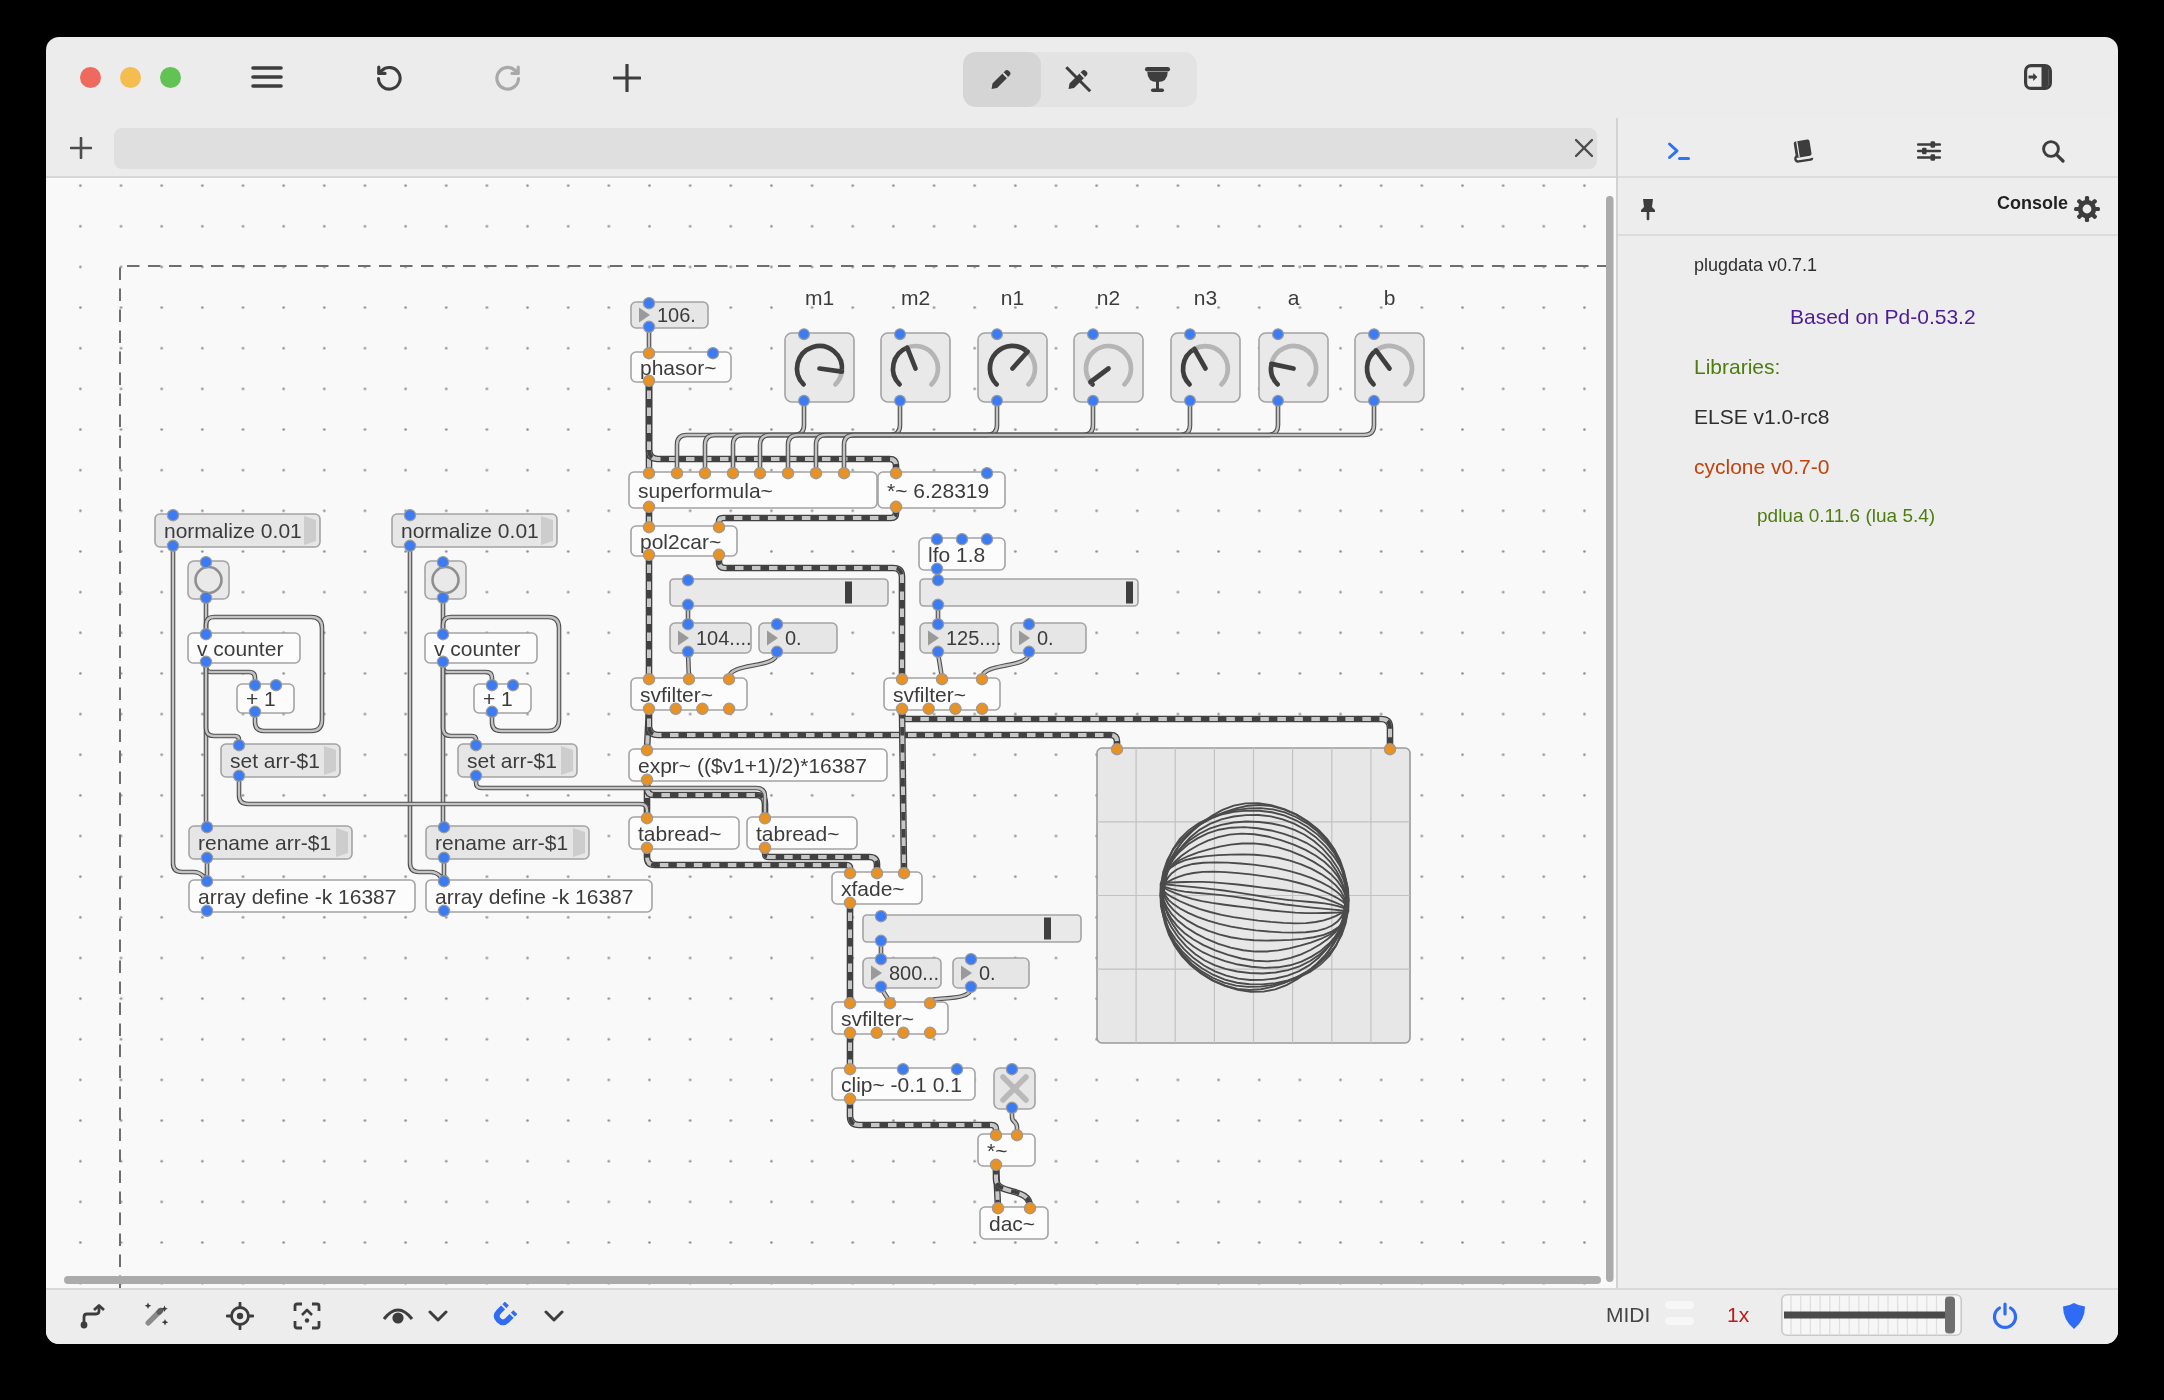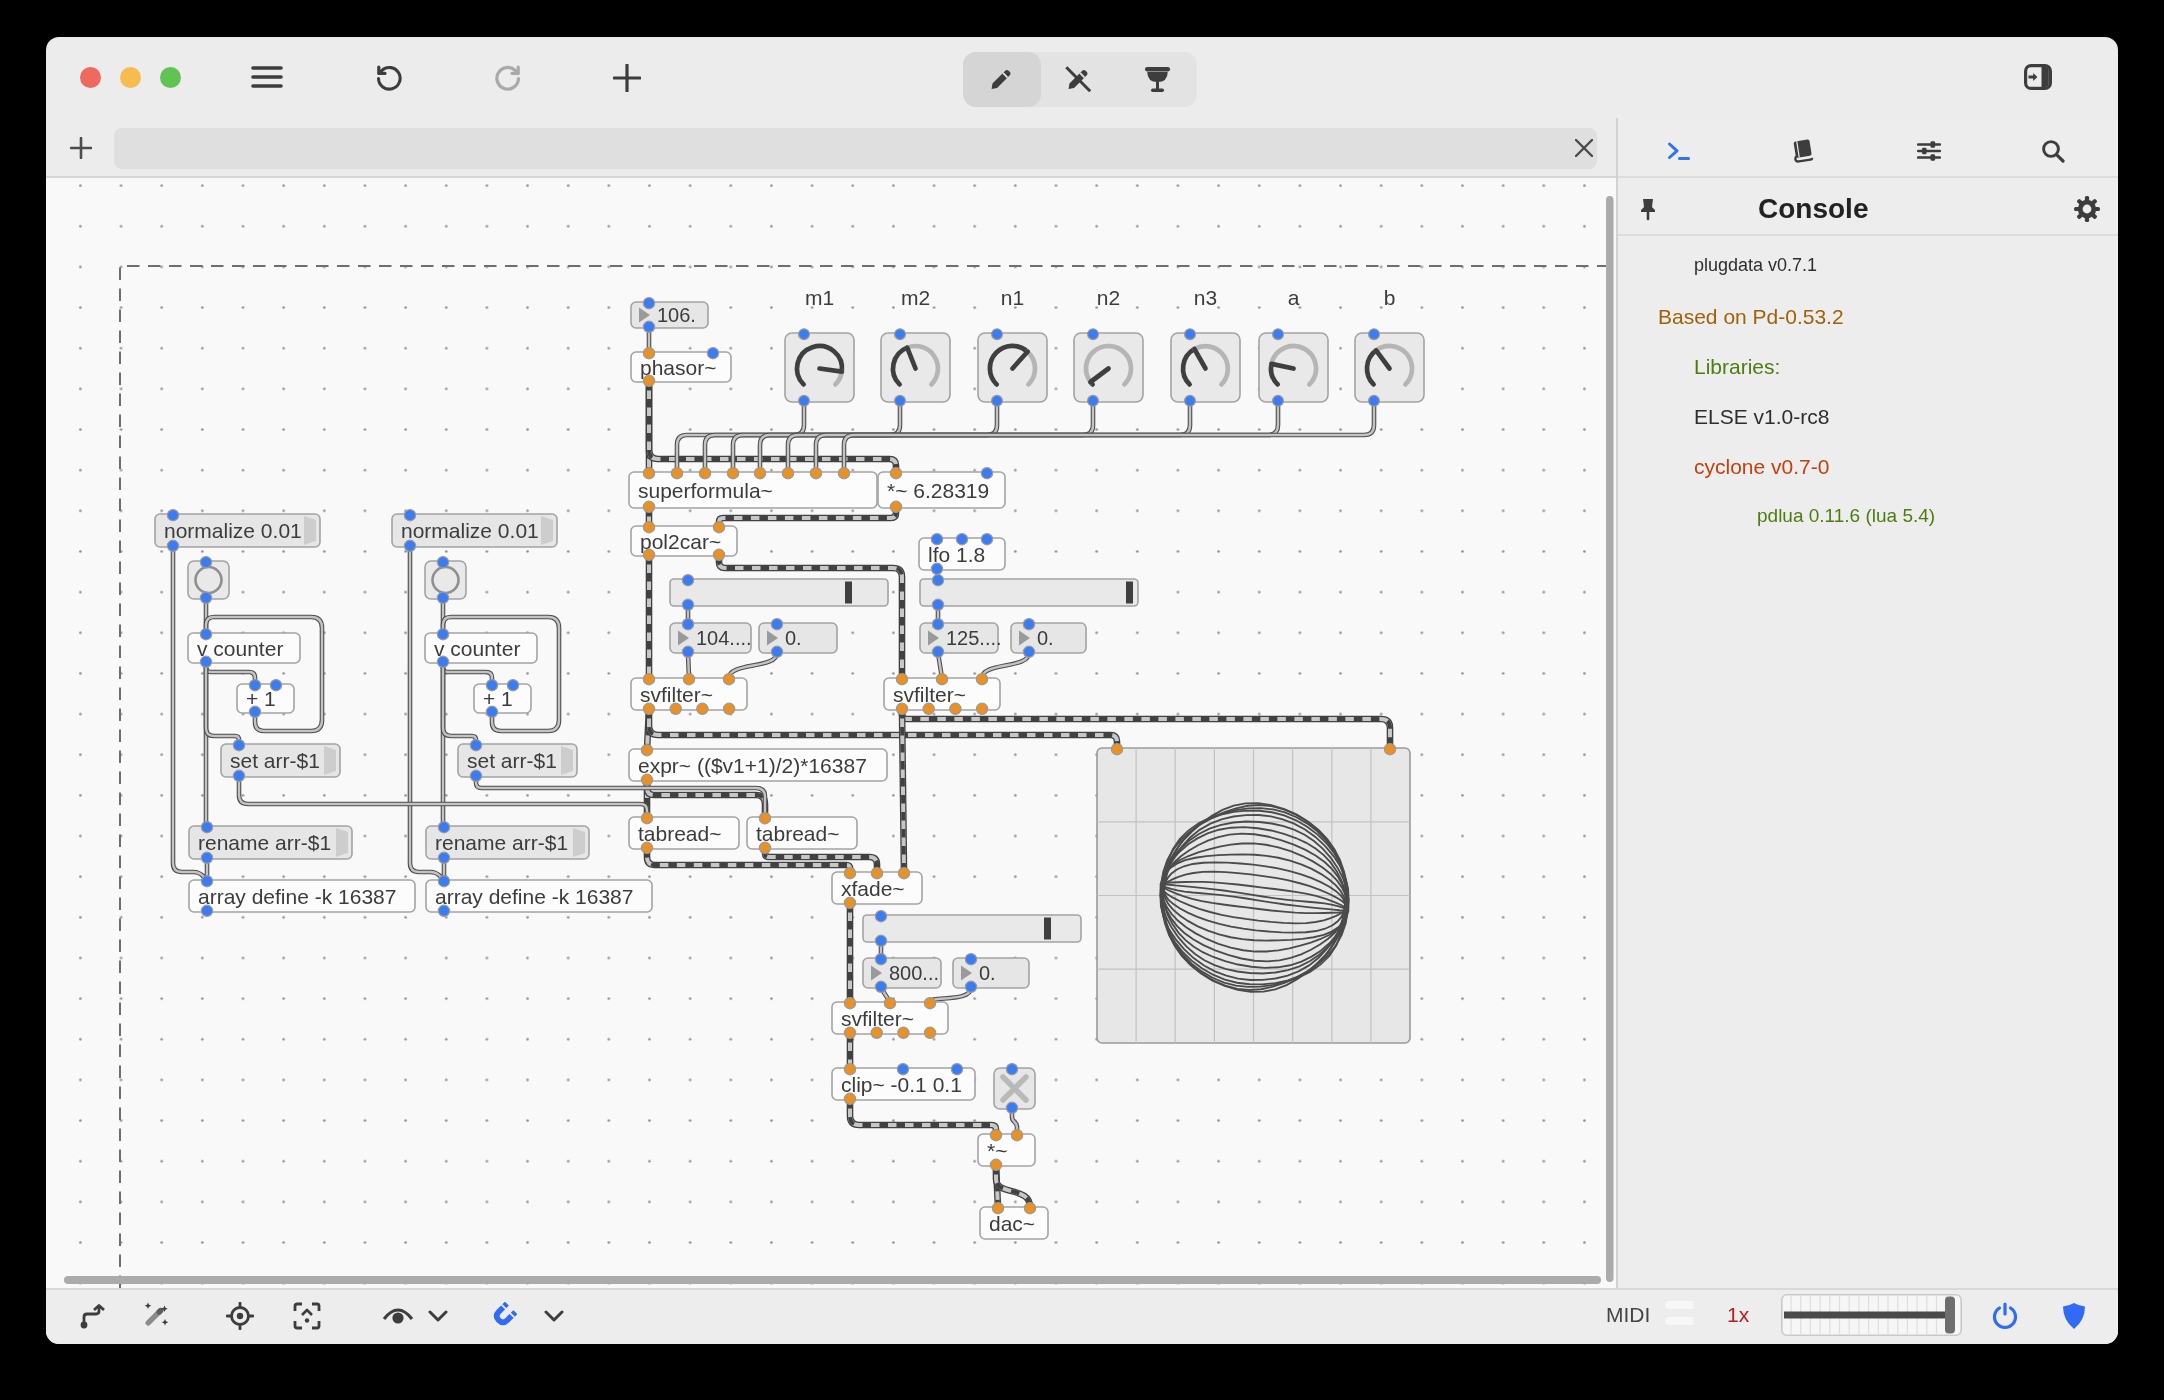--- a/index.html
+++ b/index.html
@@ -525,37 +525,37 @@
     </svg>
     <svg style="position:absolute;left:1995px;top:102px" width="24" height="24" viewBox="0 0 24 24">
       <circle cx="10" cy="10" r="7.4" fill="none" stroke="#3d3d3d" stroke-width="2.9"></circle>
       <line x1="15.8" y1="15.8" x2="22" y2="22" stroke="#3d3d3d" stroke-width="3.2" stroke-linecap="round"></line>
     </svg>
     <div style="position:absolute;left:1572px;top:141px;width:500px;height:58px;border-bottom:2px solid #dcdcdc"></div>
     <svg style="position:absolute;left:1591px;top:160px" width="22" height="24" viewBox="0 0 22 24">
       <path d="M6,2 L16,2 L15,10 L18,13 L18,15 L4,15 L4,13 L7,10 Z" fill="#3d3d3d"></path>
       <line x1="11" y1="15" x2="11" y2="22" stroke="#3d3d3d" stroke-width="2.6" stroke-linecap="round"></line>
     </svg>
-    <div style="position:absolute;left:1712px;top:156px;width:310px;text-align:left;font-size:28px;font-weight:bold;color:#222">Console</div>
+    <div style="position:absolute;left:1712px;top:156px;width:310px;text-align:right;font-size:18px;font-weight:bold;color:#222">Console</div>
     <svg style="position:absolute;left:2028px;top:159px" width="26" height="26" viewBox="0 0 26 26">
       <g transform="translate(13,13) scale(0.96)" fill="#3d3d3d">
         <rect x="-2.2" y="-13.5" width="4.4" height="6" rx="1.6" transform="rotate(0)"></rect>
         <rect x="-2.2" y="-13.5" width="4.4" height="6" rx="1.6" transform="rotate(45)"></rect>
         <rect x="-2.2" y="-13.5" width="4.4" height="6" rx="1.6" transform="rotate(90)"></rect>
         <rect x="-2.2" y="-13.5" width="4.4" height="6" rx="1.6" transform="rotate(135)"></rect>
         <rect x="-2.2" y="-13.5" width="4.4" height="6" rx="1.6" transform="rotate(180)"></rect>
         <rect x="-2.2" y="-13.5" width="4.4" height="6" rx="1.6" transform="rotate(225)"></rect>
         <rect x="-2.2" y="-13.5" width="4.4" height="6" rx="1.6" transform="rotate(270)"></rect>
         <rect x="-2.2" y="-13.5" width="4.4" height="6" rx="1.6" transform="rotate(315)"></rect>
         <circle r="9.6"></circle>
       </g>
       <circle cx="13" cy="13" r="4.4" fill="#ededed"></circle>
     </svg>
     <div style="position:absolute;left:1648px;top:218px;font-size:18px;color:#2e2e2e">plugdata v0.7.1</div>
-    <div style="position:absolute;left:1612px;top:268px;font-size:21px;color:#a16207">Based on Pd-0.53.2</div>
+    <div style="position:absolute;left:1744px;top:268px;font-size:21px;color:#4c1d95">Based on Pd-0.53.2</div>
     <div style="position:absolute;left:1648px;top:318px;font-size:21px;color:#4d7c0f">Libraries:</div>
     <div style="position:absolute;left:1648px;top:368px;font-size:21px;color:#2e2e2e">ELSE v1.0-rc8</div>
     <div style="position:absolute;left:1648px;top:418px;font-size:21px;color:#c2410c">cyclone v0.7-0</div>
     <div style="position:absolute;left:1711px;top:468px;font-size:19px;color:#4d7c0f">pdlua 0.11.6 (lua 5.4)</div>
 <div style="position:absolute;left:0;top:1251px;width:2072px;height:56px;background:#ededed;border-top:2px solid #d8d8d8"></div>
     <svg style="position:absolute;left:33px;top:1266px" width="27" height="27" viewBox="0 0 27 27">
       <path d="M5,22 L5,14 Q5,11 8,11 L17,11 Q20,11 20,8 L20,4" fill="none" stroke="#3d3d3d" stroke-width="2.8"></path>
       <circle cx="5" cy="22" r="3.4" fill="#3d3d3d"></circle>
       <path d="M15,7 L20,2.5 L25,7" fill="none" stroke="#3d3d3d" stroke-width="2.8" stroke-linejoin="round"></path>
     </svg>

